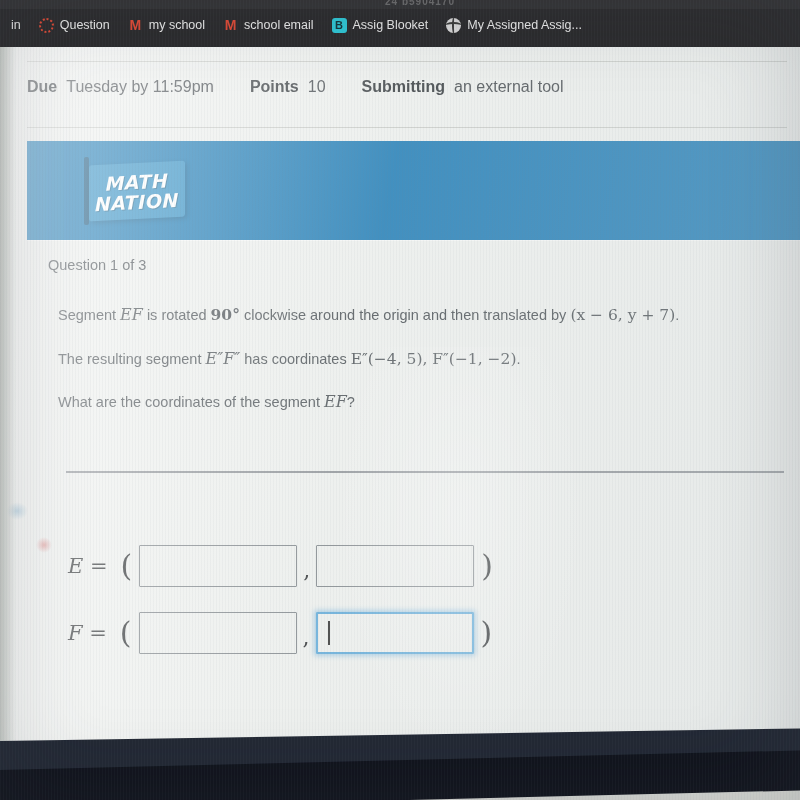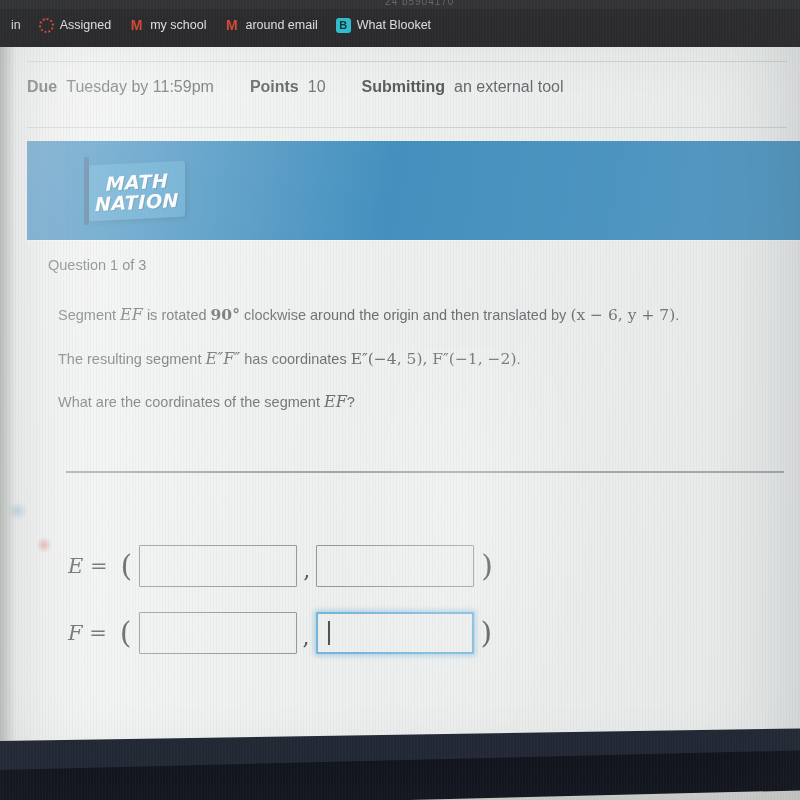--- a/index.html
+++ b/index.html
@@ -14,20 +14,21 @@
 
   
   .chrome{
     position:absolute;left:0;top:0;width:800px;height:47px;
     background:#2b2b2d;
     overflow:hidden;
   }
   .urlstrip{
     position:absolute;left:0;top:0;width:800px;height:9px;
     background:#333335;
+    font-weight:bold;
   }
   .urlstrip span{
     position:absolute;left:385px;top:-4px;
     color:#9a9a9a;font-size:10px;letter-spacing:1px;
     opacity:.55;white-space:nowrap;
   }
   .bookmarks{
     position:absolute;left:0;top:9px;width:800px;height:32px;
     display:flex;align-items:center;gap:0;
     padding-left:2px;
@@ -227,42 +228,46 @@
     </div>
 
     <div class="bookmarks">
 
       <div class="bm">
         <span class="bm-label">in</span>
       </div>
 
       <div class="bm">
         <span class="bm-ico ico-canvas"></span>
-        <span class="bm-label">Assigned</span>
+        <span class="bm-label">Question</span>
       </div>
 
       <div class="bm">
         <span class="bm-ico ico-gmail">
             <i>M</i>
           </span>
         <span class="bm-label">my school</span>
       </div>
 
       <div class="bm">
         <span class="bm-ico ico-gmail">
             <i>M</i>
           </span>
-        <span class="bm-label">around email</span>
+        <span class="bm-label">school email</span>
       </div>
 
       <div class="bm">
         <span class="bm-ico ico-blooket">B</span>
-        <span class="bm-label">What Blooket</span>
-      </div>
-
+        <span class="bm-label">Assig Blooket</span>
+      </div>
+
+      <div class="bm">
+        <span class="bm-ico ico-globe"></span>
+        <span class="bm-label">My Assigned Assig...</span>
+      </div>
 
     </div>
   </div>
 
   <div class="page">
 
     <div class="meta-rule" style="top:14px;"></div>
     <div class="meta-rule" style="top:80px;"></div>
 
     <div class="meta" style="top:20px;">

